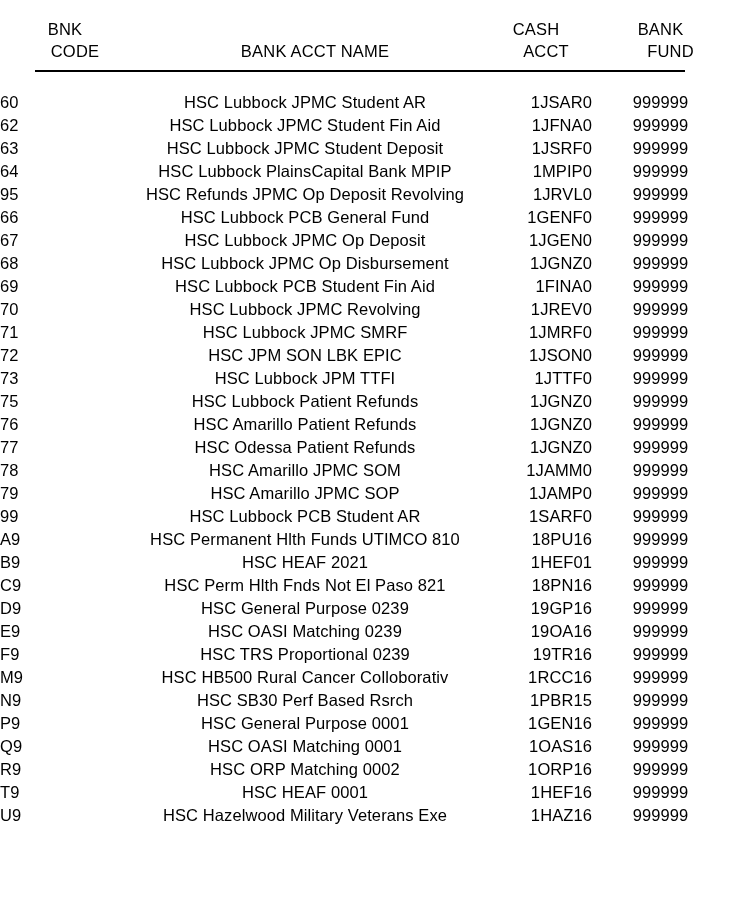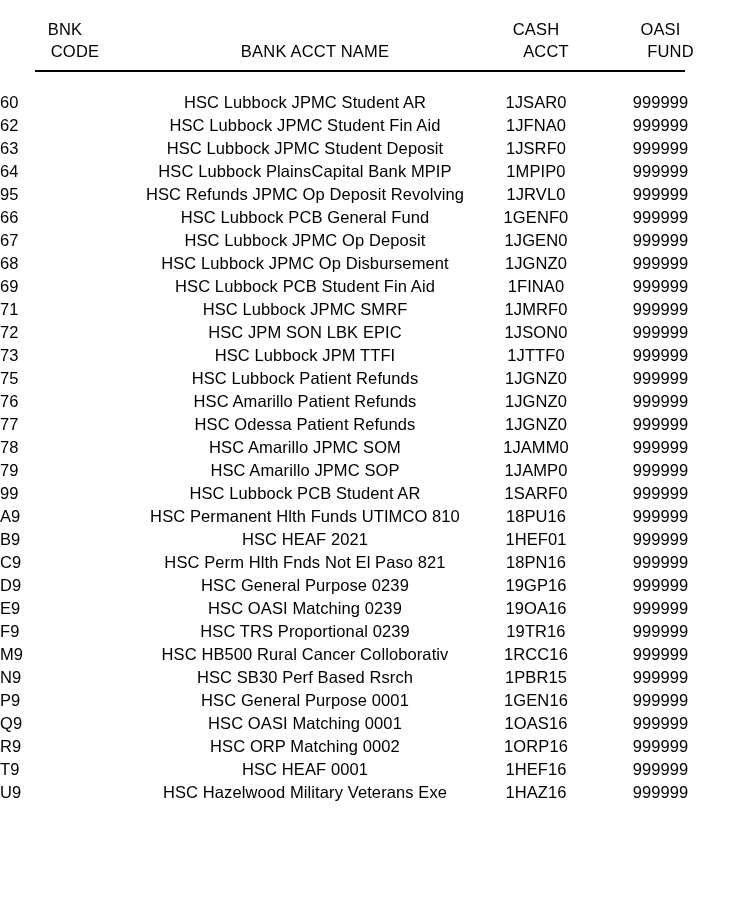--- a/index.html
+++ b/index.html
@@ -75,21 +75,21 @@
     font-size: 16.5px;
     line-height: 23px;
     height: 23px;
     padding: 0;
     text-align: center;
     vertical-align: middle;
     white-space: nowrap;
     letter-spacing: 0.1px;
   }
   td.cell-bnk  { text-align: left; }
-  td.cell-cash { text-align: center; }
+  td.cell-cash { text-align: right; }
 </style>
 </head>
 <body>
 
 <div id="report">
   <table class="report-table">
     <colgroup>
       <col class="c-bnk">
       <col class="c-name">
       <col class="c-cash">
@@ -100,21 +100,21 @@
         <th>
           <span class="hdr-word">BNK</span>
         </th>
         <th>
           <span class="hdr-word"></span>
         </th>
         <th>
           <span class="hdr-word">CASH</span>
         </th>
         <th>
-          <span class="hdr-word">OASI</span>
+          <span class="hdr-word">BANK</span>
         </th>
       </tr>
       <tr class="head-line-2">
         <th>
           <span class="hdr-word">CODE</span>
         </th>
         <th>
           <span class="hdr-word">BANK ACCT NAME</span>
         </th>
         <th>
@@ -182,20 +182,26 @@
           <td class="cell-cash">1JGNZ0</td>
           <td class="cell-bank">999999</td>
         </tr>
         <tr>
           <td class="cell-bnk">69</td>
           <td class="cell-acct">HSC Lubbock PCB Student Fin Aid</td>
           <td class="cell-cash">1FINA0</td>
           <td class="cell-bank">999999</td>
         </tr>
         <tr>
+          <td class="cell-bnk">70</td>
+          <td class="cell-acct">HSC Lubbock JPMC Revolving</td>
+          <td class="cell-cash">1JREV0</td>
+          <td class="cell-bank">999999</td>
+        </tr>
+        <tr>
           <td class="cell-bnk">71</td>
           <td class="cell-acct">HSC Lubbock JPMC SMRF</td>
           <td class="cell-cash">1JMRF0</td>
           <td class="cell-bank">999999</td>
         </tr>
         <tr>
           <td class="cell-bnk">72</td>
           <td class="cell-acct">HSC JPM SON LBK EPIC</td>
           <td class="cell-cash">1JSON0</td>
           <td class="cell-bank">999999</td>

